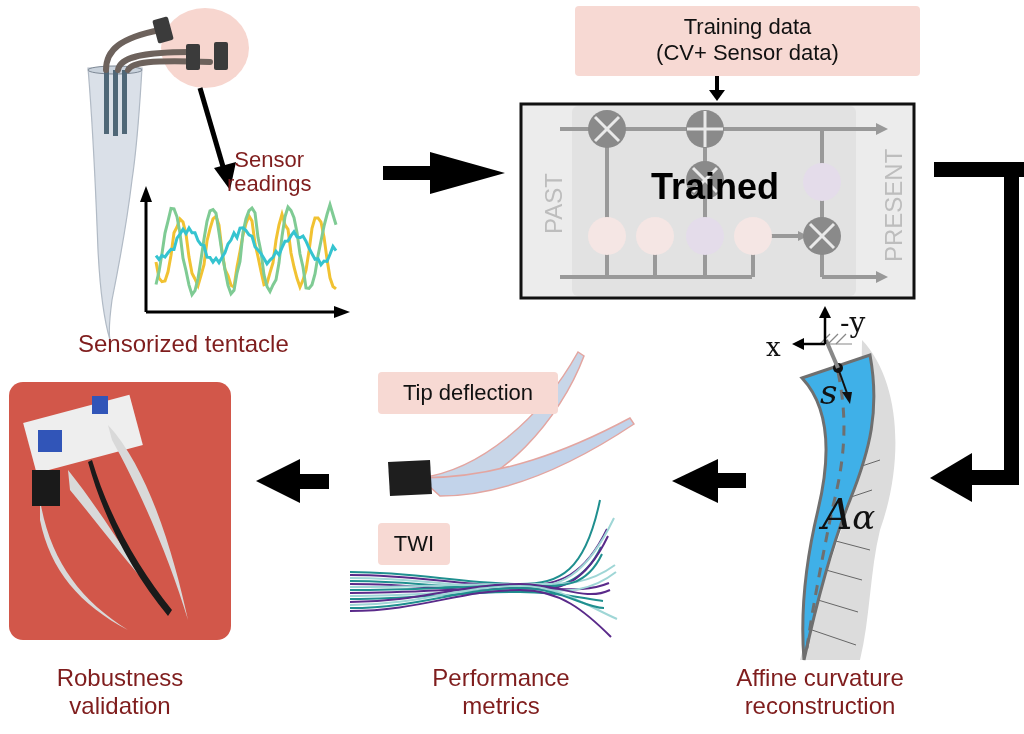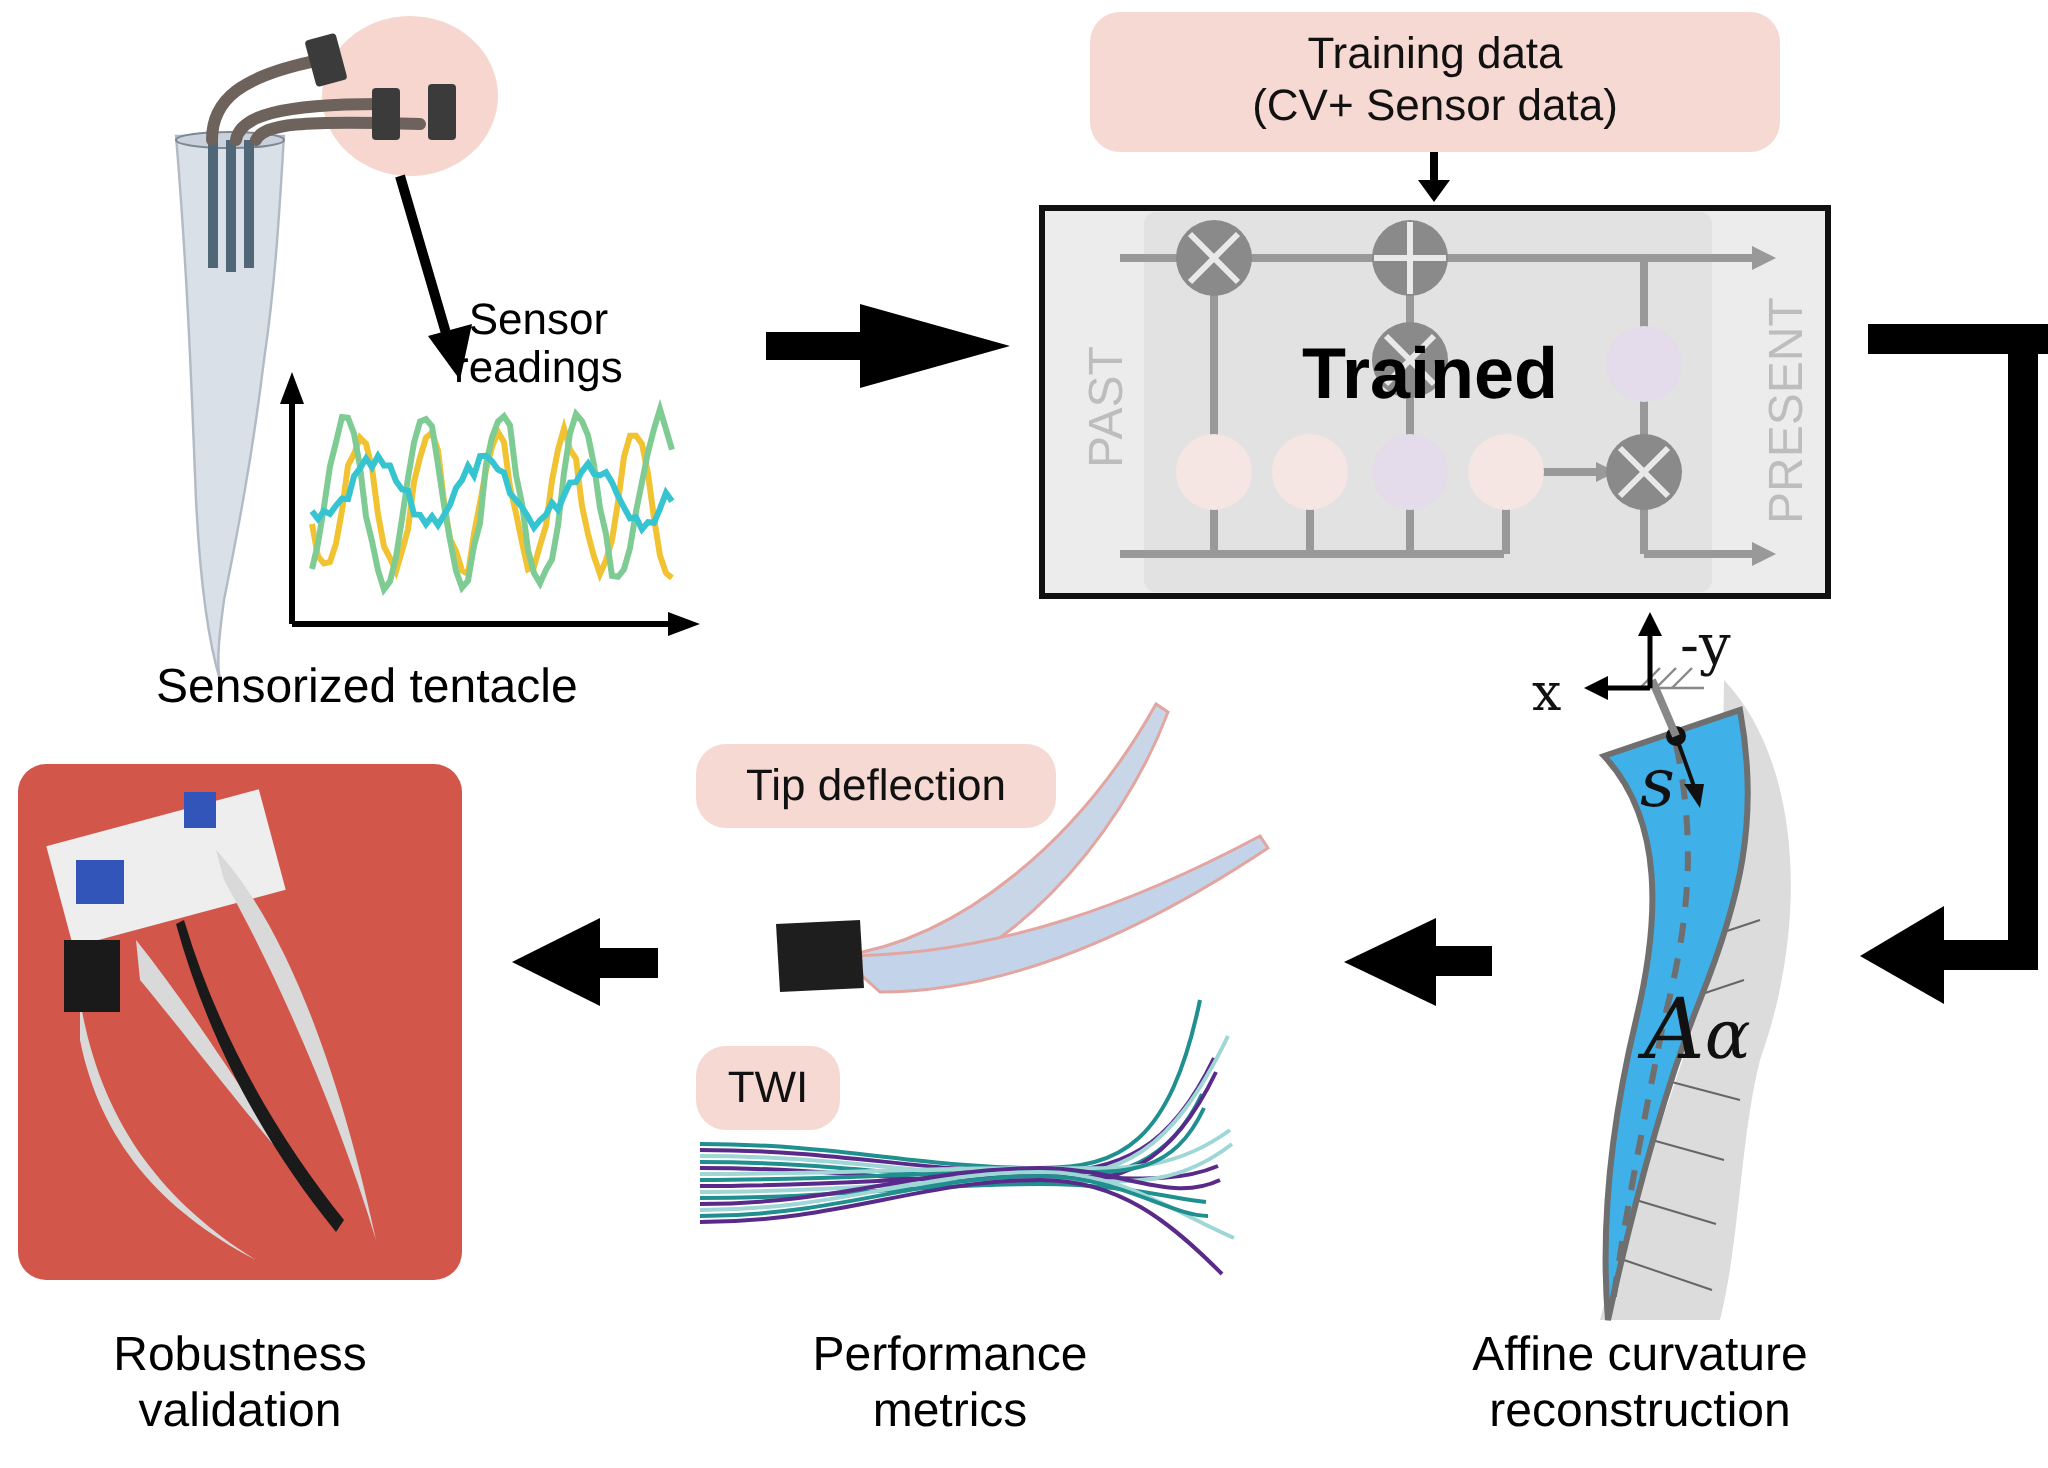--- a/index.html
+++ b/index.html
@@ -1,20 +1,20 @@
 <!DOCTYPE html>
 <html><head>
 <meta charset="utf-8">
 <style>
   html, body { margin:0; padding:0; background:#ffffff; }
   body { width:1024px; height:734px; position:relative; overflow:hidden;
          font-family:"Liberation Sans", sans-serif; color:#111; }
   .abs { position:absolute; }
-  .label { position:absolute; font-size:24px; line-height:28px; text-align:center; color:#000000; white-space:nowrap; }
-  .pink-box { position:absolute; background:#f7d9d3; border-radius:15px; font-size:22px; line-height:26px; text-align:center; color:#111; }
+  .label { position:absolute; font-size:24px; line-height:28px; text-align:center; color:#7f1d1d; white-space:nowrap; }
+  .pink-box { position:absolute; background:#f7d9d3; border-radius:4px; font-size:22px; line-height:26px; text-align:center; color:#111;margin-left:30px; }
   svg { position:absolute; left:0; top:0; }
   .math { font-family:"DejaVu Serif", serif; }
 </style>
 </head>
 <body>
 
 <svg width="1024" height="734" viewBox="0 0 1024 734">
 
   <g>
     <path d="M88,68 L142,68 C140,100 138,140 132,180 C126,230 118,270 112,300 C110,315 108,330 110,340 C104,320 100,290 98,250 C96,200 94,140 88,68 Z" fill="#d6dde6" stroke="#a9b3bf" stroke-width="1.2" opacity="0.9"></path>
@@ -208,21 +208,21 @@
 <div class="abs math" style="left:822px; top:490px; font-size:42px; font-style:italic;">
   <span>A</span><span style="font-size:34px;">α</span>
 </div>
 <div class="label" style="left:700px; top:664px; width:240px;">
   <div>Affine curvature</div>
   <div>reconstruction</div>
 </div>
 
 <div class="pink-box" style="left:348px; top:372px; width:180px; height:42px; line-height:42px;">Tip deflection</div>
 <div class="pink-box" style="left:348px; top:523px; width:72px; height:42px; line-height:42px;">TWI</div>
-<div class="label" style="left:370px; top:664px; width:210px;">
+<div class="label" style="left:396px; top:664px; width:210px;">
   <div>Performance</div>
   <div>metrics</div>
 </div>
 
 <div class="label" style="left:10px; top:664px; width:220px;">
   <div>Robustness</div>
   <div>validation</div>
 </div>
 
 </body></html>

